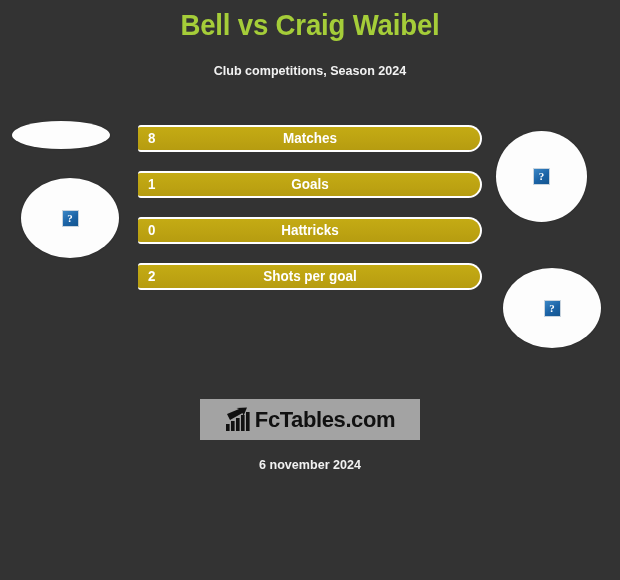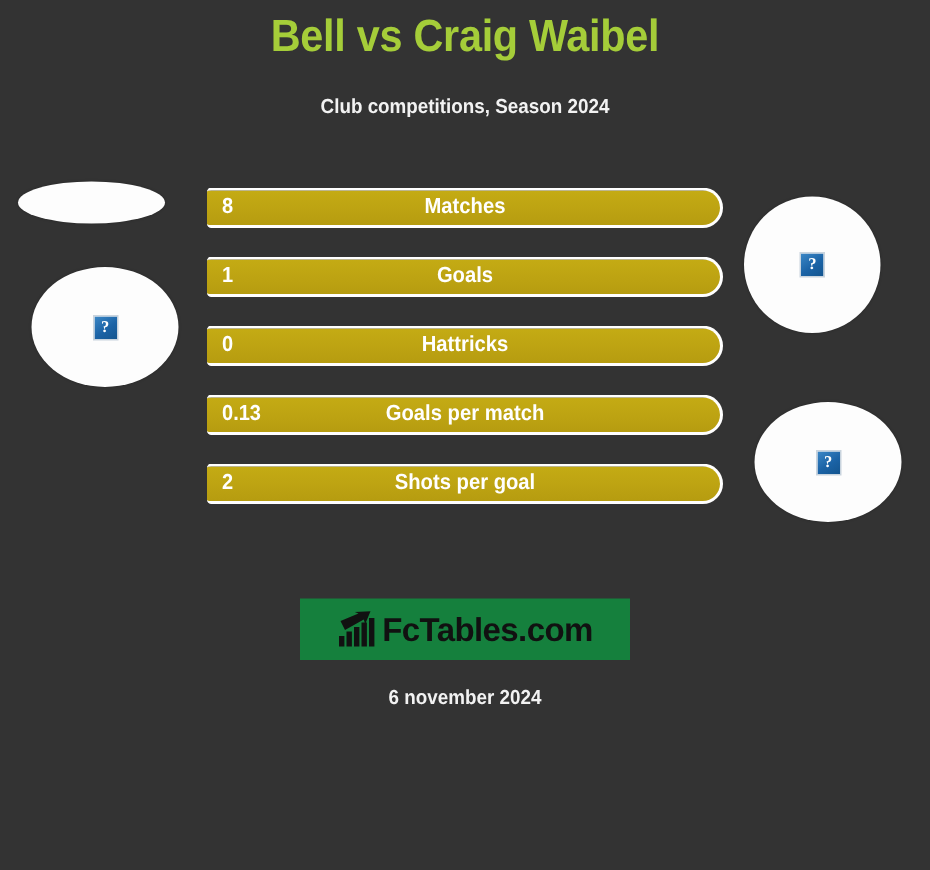--- a/index.html
+++ b/index.html
@@ -152,21 +152,21 @@
     border-radius: 50%;
   }
 
   
   .logo {
     position: absolute;
     left: 200px;
     top: 399px;
     width: 220px;
     height: 41px;
-    background: #15803d;
+    background: #a3a3a3;
     display: flex;
     align-items: center;
     justify-content: center;
     gap: 3px;
   }
   .logo-icon { display: block; }
   .logo-text {
     color: #111111;
     font-size: 22px;
     font-weight: bold;
@@ -223,25 +223,20 @@
       <div class="bar-value">1</div>
       <div class="bar-label">Goals</div>
     </div>
 
     <div class="bar-row">
       <div class="bar" style="width: 100%;"></div>
       <div class="bar-value">0</div>
       <div class="bar-label">Hattricks</div>
     </div>
 
-    <div class="bar-row">
-      <div class="bar" style="width: 100%;"></div>
-      <div class="bar-value">0.13</div>
-      <div class="bar-label">Goals per match</div>
-    </div>
 
     <div class="bar-row">
       <div class="bar" style="width: 100%;"></div>
       <div class="bar-value">2</div>
       <div class="bar-label">Shots per goal</div>
     </div>
 
 
   </div>
 

